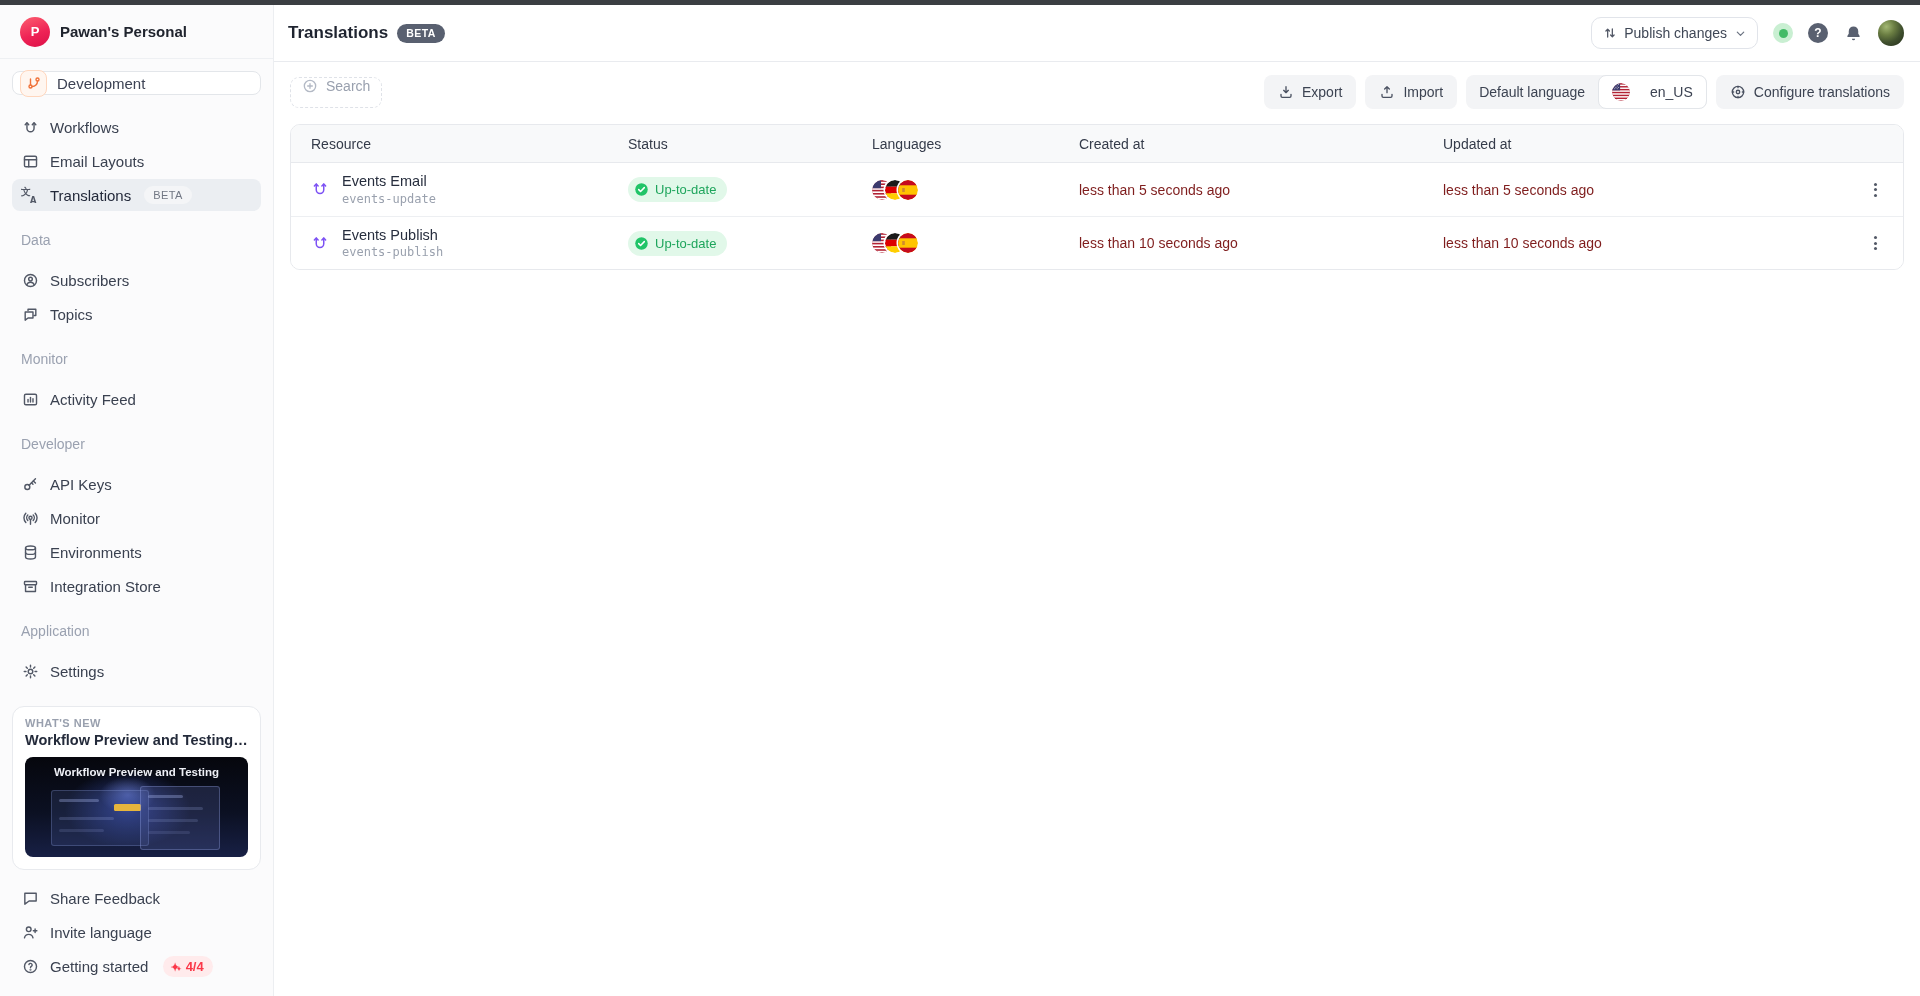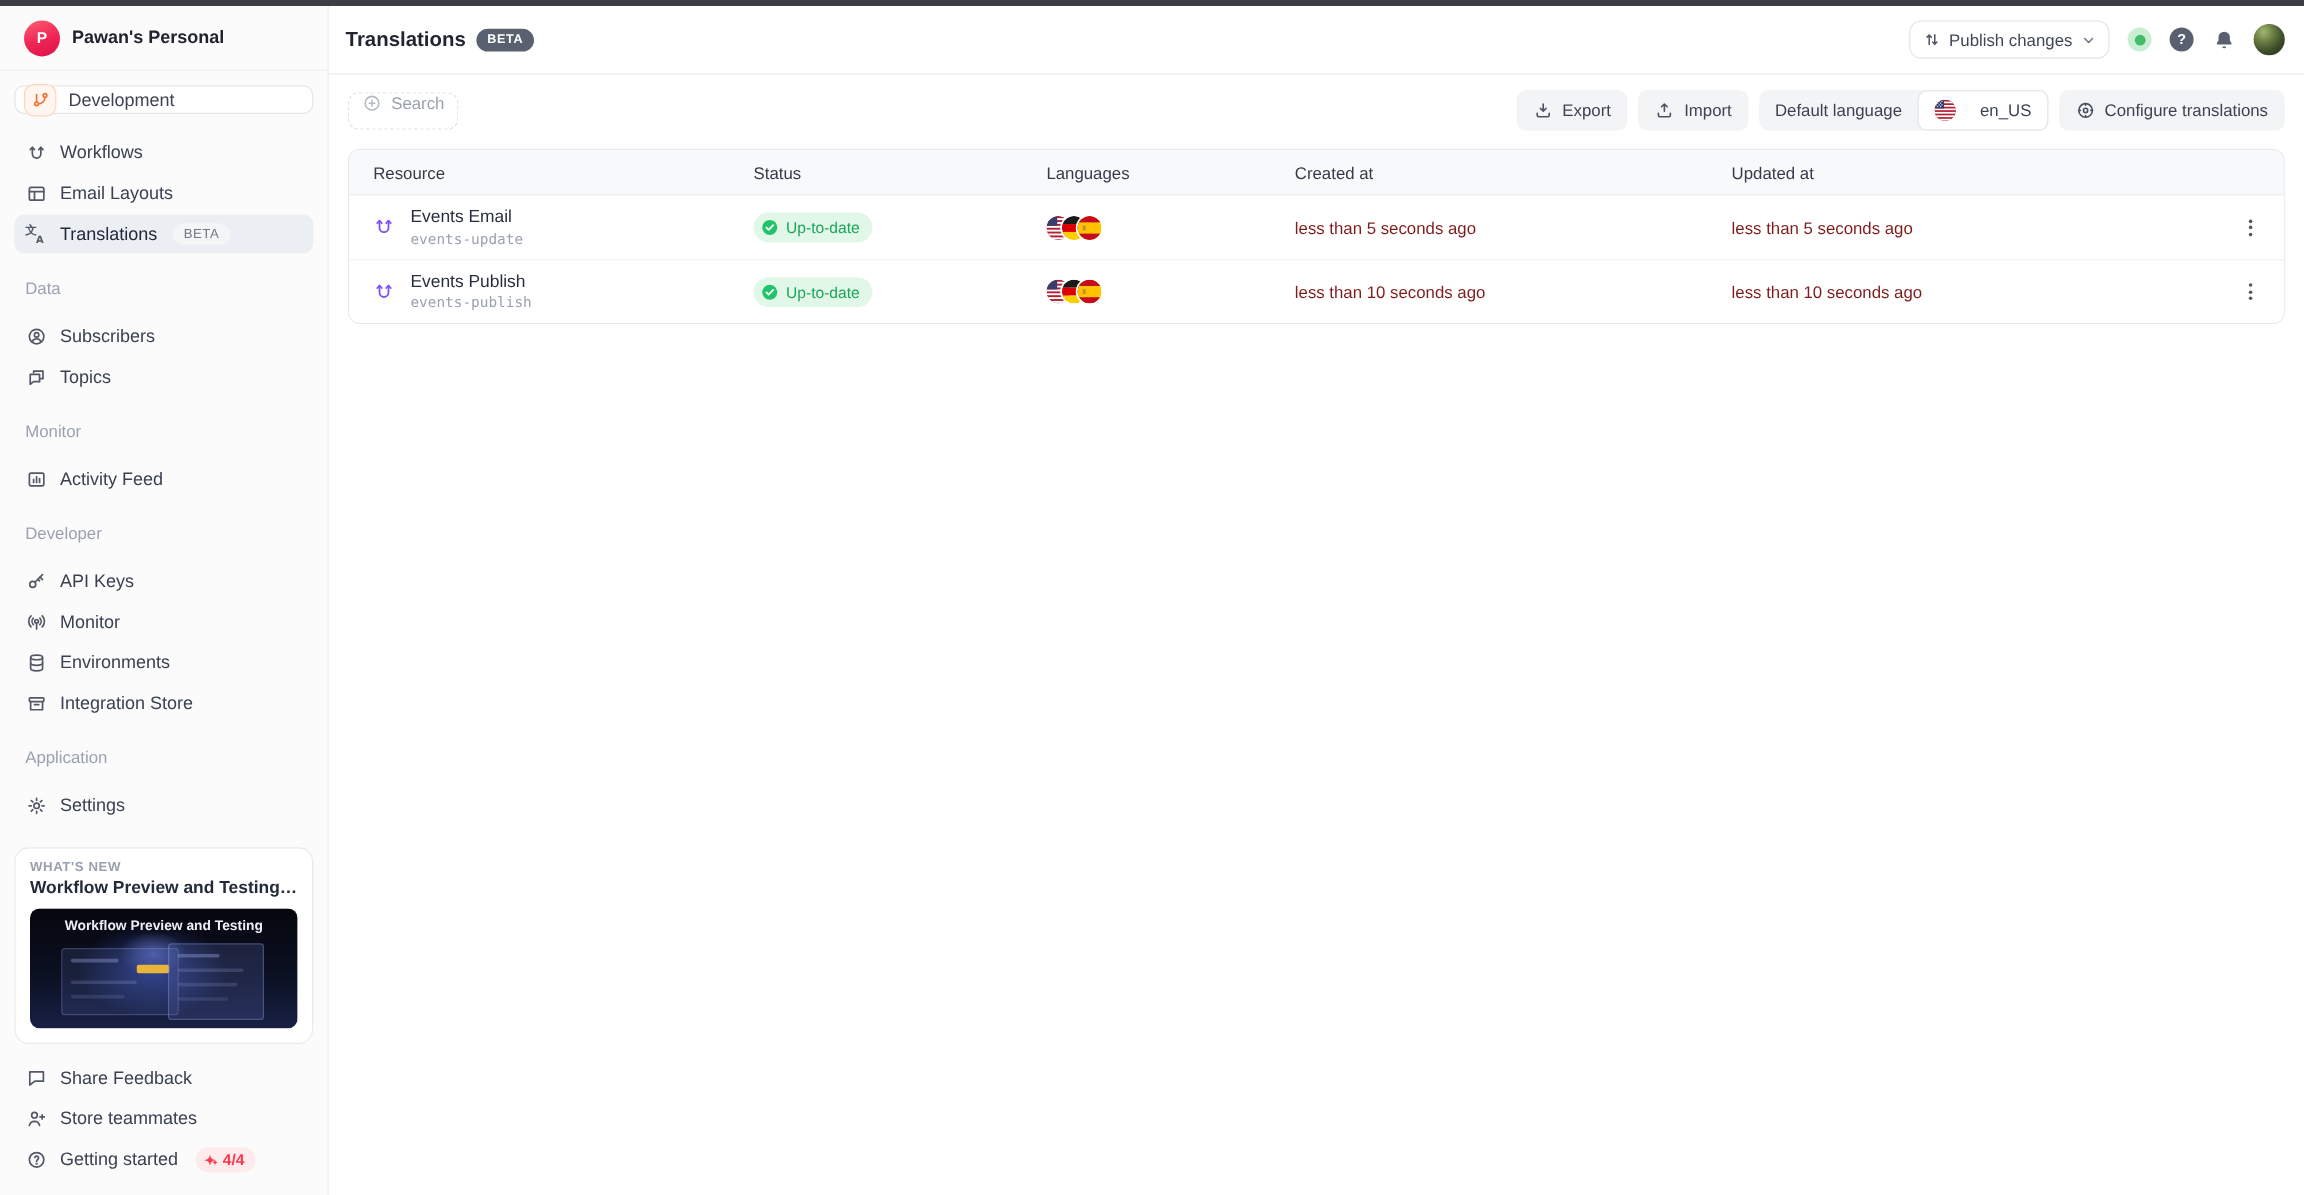--- a/index.html
+++ b/index.html
@@ -349,21 +349,21 @@
         <span>Share Feedback</span>
       </div>
       <div class="nav-item">
         <span class="nicon">
           <svg width="17" height="17" viewBox="0 0 24 24" fill="none" stroke="currentColor" stroke-width="2" stroke-linecap="round" stroke-linejoin="round">
             <circle cx="9.5" cy="7.5" r="3.3"></circle>
               <path d="M3.5 19.5c.7-3 3-4.8 6-4.8s5.3 1.8 6 4.8"></path>
               <path d="M18.5 7v5M16 9.5h5"></path>
           </svg>
         </span>
-        <span>Store teammates</span>
+        <span>Invite language</span>
       </div>
       <div class="nav-item">
         <span class="nicon">
           <svg width="17" height="17" viewBox="0 0 24 24" fill="none" stroke="currentColor" stroke-width="2" stroke-linecap="round">
             <circle cx="12" cy="12" r="8.5"></circle>
               <path d="M9.8 9.2a2.3 2.3 0 1 1 3.3 2.7c-.7.4-1.1.9-1.1 1.7"></path>
               <circle cx="12" cy="16.6" r=".4" fill="currentColor"></circle>
           </svg>
         </span>
         <span>Getting started</span>

